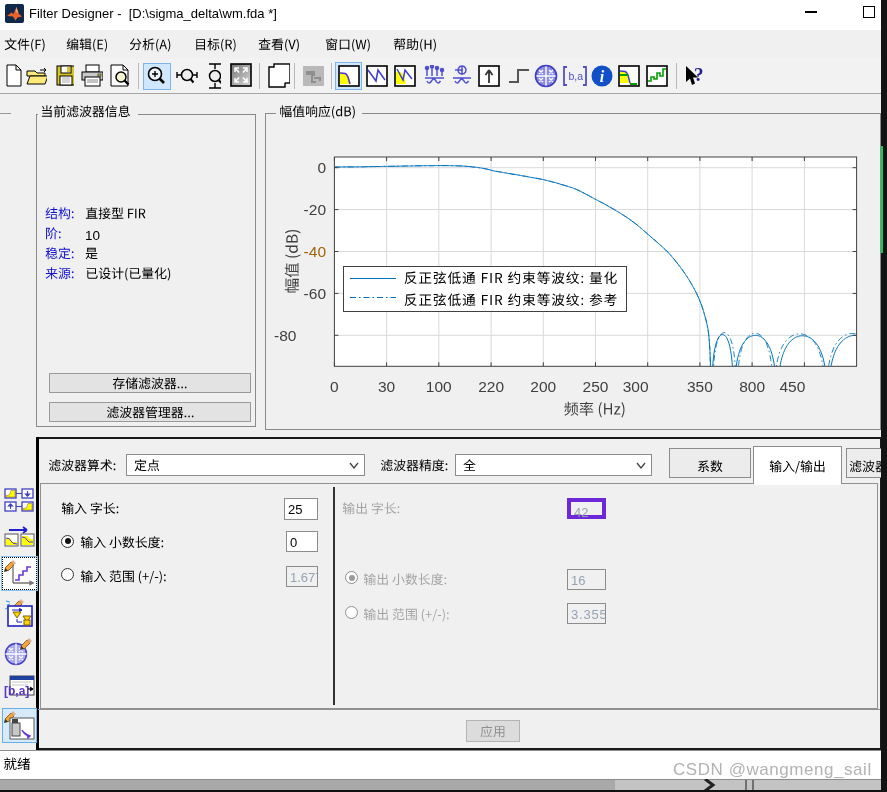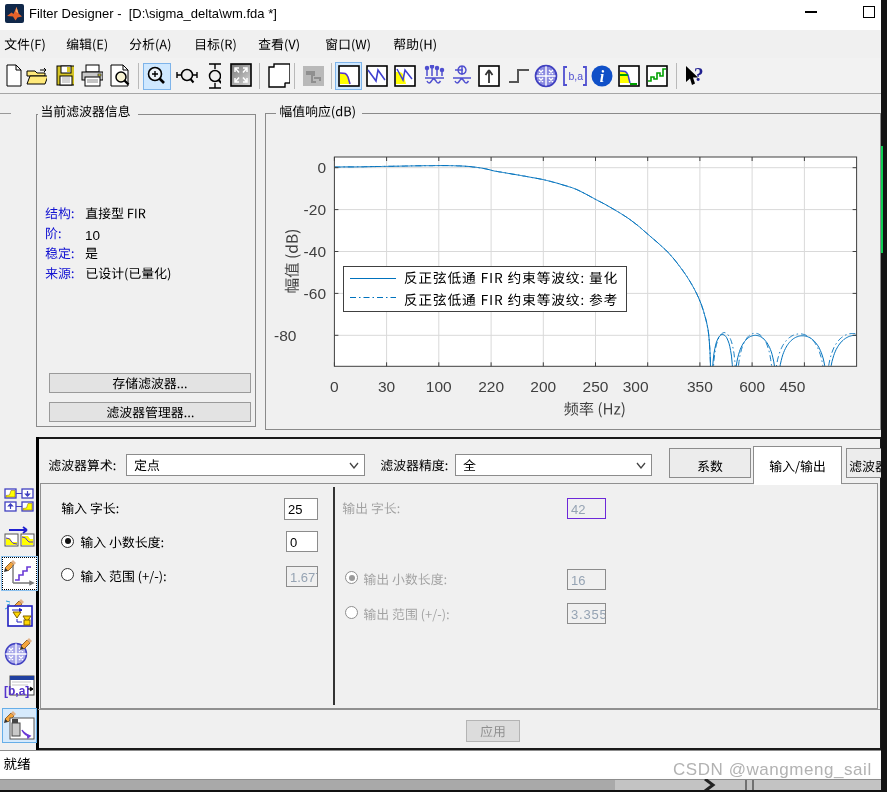--- a/index.html
+++ b/index.html
@@ -278,32 +278,32 @@
       <line x1="334.4" y1="251.5" x2="338.4" y2="251.5"></line>
       <line x1="856.6" y1="251.5" x2="852.6" y2="251.5"></line>
       <line x1="334.4" y1="293.4" x2="338.4" y2="293.4"></line>
       <line x1="856.6" y1="293.4" x2="852.6" y2="293.4"></line>
       <line x1="334.4" y1="335.3" x2="338.4" y2="335.3"></line>
       <line x1="856.6" y1="335.3" x2="852.6" y2="335.3"></line>
     </g>
   </svg>
 <div style="left:274px;top:159.1px;width:52px;text-align:right;font-size:15.5px;color:#404040">0</div>
 <div style="left:274px;top:201.0px;width:52px;text-align:right;font-size:15.5px;color:#404040">-20</div>
-<div style="left:274px;top:242.9px;width:52px;text-align:right;font-size:15.5px;color:#404040">-40</div>
+<div style="left:274px;top:242.9px;width:52px;text-align:right;font-size:15.5px;color:#a16207">-40</div>
 <div style="left:274px;top:284.8px;width:52px;text-align:right;font-size:15.5px;color:#404040">-60</div>
 <div style="left:274px;top:326.7px;width:52px;text-align:left;font-size:15.5px;color:#404040">-80</div>
 <div style="left:309.4px;top:377.5px;width:50px;text-align:center;font-size:15.5px;color:#404040">0</div>
 <div style="left:361.6px;top:377.5px;width:50px;text-align:center;font-size:15.5px;color:#404040">30</div>
 <div style="left:413.8px;top:377.5px;width:50px;text-align:center;font-size:15.5px;color:#404040">100</div>
 <div style="left:466.1px;top:377.5px;width:50px;text-align:center;font-size:15.5px;color:#404040">220</div>
 <div style="left:518.3px;top:377.5px;width:50px;text-align:center;font-size:15.5px;color:#404040">200</div>
 <div style="left:570.5px;top:377.5px;width:50px;text-align:center;font-size:15.5px;color:#404040">250</div>
 <div style="left:622.7px;top:377.5px;width:50px;text-align:left;font-size:15.5px;color:#404040">300</div>
 <div style="left:674.9px;top:377.5px;width:50px;text-align:center;font-size:15.5px;color:#404040">350</div>
-<div style="left:727.1px;top:377.5px;width:50px;text-align:center;font-size:15.5px;color:#404040">600</div>
+<div style="left:727.1px;top:377.5px;width:50px;text-align:center;font-size:15.5px;color:#404040">800</div>
 <div style="left:779.4px;top:377.5px;width:50px;font-size:15.5px;color:#404040">450</div>
 <svg class="t" style="left:256.6px;top:254.0px;transform:rotate(-90deg);transform-origin:32.4px 7px" width="65" height="19" viewBox="0 -15.3 65 19">
     <path d="M6.7 -12.2V-11.2H14.8V-12.2ZM8.5 -9.2H12.9V-7.4H8.5ZM7.5 -10.1V-6.5H13.9V-10.1ZM1.0 -10.1V-2.0H1.9V-9.0H3.1V1.2H4.1V-9.0H5.3V-3.3C5.3 -3.1 5.2 -3.1 5.1 -3.1C5.0 -3.1 4.7 -3.1 4.3 -3.1C4.5 -2.8 4.6 -2.4 4.7 -2.1C5.2 -2.1 5.5 -2.1 5.8 -2.3C6.1 -2.5 6.2 -2.8 6.2 -3.2V-10.1H4.1V-13.0H3.1V-10.1ZM7.8 -1.8H10.0V-0.2H7.8ZM13.5 -1.8V-0.2H11.1V-1.8ZM7.8 -2.8V-4.4H10.0V-2.8ZM13.5 -2.8H11.1V-4.4H13.5ZM6.8 -5.3V1.2H7.8V0.7H13.5V1.2H14.6V-5.3Z M24.8 -13.0C24.7 -12.6 24.7 -12.0 24.6 -11.4H20.6V-10.4H24.4C24.3 -9.9 24.2 -9.4 24.1 -9.0H21.4V-0.2H19.9V0.8H30.3V-0.2H29.0V-9.0H25.2C25.3 -9.4 25.4 -9.9 25.5 -10.4H29.9V-11.4H25.7L26.0 -12.9ZM22.5 -0.2V-1.5H27.9V-0.2ZM22.5 -5.9H27.9V-4.5H22.5ZM22.5 -6.7V-8.0H27.9V-6.7ZM22.5 -3.7H27.9V-2.4H22.5ZM19.6 -13.0C18.8 -10.6 17.4 -8.3 16.0 -6.8C16.2 -6.5 16.5 -5.9 16.6 -5.7C17.1 -6.2 17.5 -6.7 18.0 -7.4V1.2H19.0V-9.1C19.7 -10.2 20.2 -11.5 20.7 -12.7Z M38.2 3.0 39.0 2.7C37.7 0.4 37.1 -2.2 37.1 -4.8C37.1 -7.4 37.7 -10.1 39.0 -12.3L38.2 -12.7C36.8 -10.4 35.9 -7.9 35.9 -4.8C35.9 -1.8 36.8 0.7 38.2 3.0Z M44.0 0.2C45.0 0.2 45.9 -0.3 46.6 -1.0H46.6L46.7 0.0H47.9V-12.3H46.5V-9.1L46.5 -7.7C45.8 -8.3 45.2 -8.6 44.2 -8.6C42.3 -8.6 40.5 -6.9 40.5 -4.2C40.5 -1.4 41.9 0.2 44.0 0.2ZM44.3 -1.0C42.8 -1.0 42.0 -2.2 42.0 -4.2C42.0 -6.1 43.1 -7.4 44.4 -7.4C45.1 -7.4 45.8 -7.2 46.5 -6.6V-2.1C45.8 -1.4 45.1 -1.0 44.3 -1.0Z M50.9 0.0H54.5C57.0 0.0 58.8 -1.1 58.8 -3.3C58.8 -4.9 57.8 -5.8 56.5 -6.0V-6.1C57.6 -6.5 58.2 -7.5 58.2 -8.6C58.2 -10.6 56.5 -11.4 54.2 -11.4H50.9ZM52.3 -6.5V-10.2H54.1C55.8 -10.2 56.7 -9.7 56.7 -8.4C56.7 -7.2 56.0 -6.5 54.0 -6.5ZM52.3 -1.1V-5.4H54.3C56.3 -5.4 57.4 -4.8 57.4 -3.4C57.4 -1.8 56.2 -1.1 54.3 -1.1Z M61.0 3.0C62.5 0.7 63.3 -1.8 63.3 -4.8C63.3 -7.9 62.5 -10.4 61.0 -12.7L60.2 -12.3C61.5 -10.1 62.2 -7.4 62.2 -4.8C62.2 -2.2 61.5 0.4 60.2 2.7Z" fill="#404040"></path>
   </svg>
 <svg class="t" style="left:563.2px;top:399.2px;" width="64" height="20" viewBox="0 -15.81 64 20.46">
     <path d="M10.9 -7.8C10.8 -2.3 10.7 -0.5 6.9 0.5C7.1 0.7 7.4 1.0 7.5 1.3C11.5 0.1 11.8 -2.0 11.8 -7.8ZM11.3 -1.3C12.3 -0.5 13.7 0.6 14.3 1.3L15.0 0.5C14.3 -0.1 13.0 -1.2 11.9 -2.0ZM6.6 -6.0C5.8 -2.8 4.0 -0.7 0.8 0.4C1.0 0.6 1.3 1.0 1.4 1.3C4.9 0.0 6.8 -2.2 7.6 -5.8ZM2.1 -6.2C1.8 -5.0 1.2 -3.8 0.6 -3.1C0.8 -2.9 1.3 -2.7 1.4 -2.5C2.1 -3.4 2.7 -4.7 3.0 -5.9ZM8.4 -9.4V-2.1H9.4V-8.5H13.2V-2.2H14.3V-9.4H11.5L12.1 -11.1H14.7V-12.1H8.0V-11.1H11.0C10.8 -10.5 10.6 -9.9 10.4 -9.4ZM1.8 -11.7V-8.2H0.6V-7.1H3.8V-2.4H4.9V-7.1H7.8V-8.2H5.2V-10.1H7.4V-11.1H5.2V-13.0H4.1V-8.2H2.7V-11.7Z M28.3 -10.0C27.8 -9.3 26.8 -8.5 26.1 -8.0L27.0 -7.4C27.7 -7.9 28.6 -8.6 29.3 -9.4ZM16.4 -5.2 17.0 -4.3C18.0 -4.8 19.3 -5.5 20.4 -6.1L20.2 -7.0C18.8 -6.3 17.3 -5.6 16.4 -5.2ZM16.8 -9.3C17.7 -8.8 18.7 -8.0 19.2 -7.5L20.0 -8.2C19.5 -8.7 18.4 -9.4 17.6 -9.9ZM26.0 -6.3C27.1 -5.7 28.4 -4.7 29.0 -4.1L29.9 -4.8C29.2 -5.4 27.9 -6.4 26.8 -6.9ZM16.3 -3.1V-2.0H22.6V1.2H23.9V-2.0H30.2V-3.1H23.9V-4.4H22.6V-3.1ZM22.2 -12.8C22.5 -12.5 22.8 -12.0 23.0 -11.6H16.6V-10.6H22.3C21.8 -9.8 21.3 -9.2 21.1 -9.0C20.9 -8.7 20.6 -8.5 20.4 -8.5C20.5 -8.2 20.7 -7.7 20.7 -7.5C21.0 -7.6 21.3 -7.7 23.1 -7.8C22.4 -7.0 21.7 -6.4 21.4 -6.2C20.8 -5.8 20.4 -5.5 20.1 -5.4C20.2 -5.1 20.4 -4.6 20.4 -4.4C20.8 -4.5 21.3 -4.6 25.4 -5.0C25.5 -4.7 25.7 -4.4 25.8 -4.2L26.7 -4.6C26.4 -5.3 25.6 -6.4 24.9 -7.2L24.0 -6.9C24.3 -6.6 24.6 -6.2 24.8 -5.9L22.1 -5.6C23.4 -6.7 24.8 -8.1 26.0 -9.5L25.1 -10.1C24.8 -9.6 24.4 -9.2 24.0 -8.8L22.0 -8.7C22.5 -9.2 23.0 -9.9 23.5 -10.6H30.1V-11.6H24.3C24.1 -12.1 23.7 -12.7 23.4 -13.1Z M38.2 3.0 39.0 2.7C37.7 0.4 37.1 -2.2 37.1 -4.8C37.1 -7.4 37.7 -10.1 39.0 -12.3L38.2 -12.7C36.8 -10.4 35.9 -7.9 35.9 -4.8C35.9 -1.8 36.8 0.7 38.2 3.0Z M41.3 0.0H42.7V-5.4H48.0V0.0H49.4V-11.4H48.0V-6.6H42.7V-11.4H41.3Z M51.5 0.0H57.9V-1.1H53.3L57.8 -7.7V-8.4H52.0V-7.3H56.0L51.5 -0.8Z M59.9 3.0C61.3 0.7 62.2 -1.8 62.2 -4.8C62.2 -7.9 61.3 -10.4 59.9 -12.7L59.0 -12.3C60.3 -10.1 61.0 -7.4 61.0 -4.8C61.0 -2.2 60.3 0.4 59.0 2.7Z" fill="#404040"></path>
   </svg>
 <div style="left:342.7px;top:266px;width:284px;height:45.5px;background:#fff;border:1px solid #404040"></div>
 <svg class="ic" style="left:342.7px;top:266px" width="284" height="46" viewBox="0 0 284 46">
     <g stroke="#0072bd" fill="none">
@@ -365,21 +365,21 @@
 <div style="left:286px;top:531px;width:32px;height:21px;background:#fff;border:1px solid #8c8c8c;font-size:13px;color:#000;padding:3px 0 0 3px;white-space:nowrap">0</div>
 <div style="left:61px;top:568px;width:13px;height:13px;border-radius:50%;background:#fff;border:1.4px solid #333"></div>
 <svg class="t" style="left:80.0px;top:567.7px;" width="87" height="17" viewBox="0 -13.26 87 17.16">
     <path d="M9.5 -5.8V-1.1H10.3V-5.8ZM11.2 -6.3V-0.1C11.2 0.1 11.1 0.1 11.0 0.1C10.8 0.1 10.3 0.1 9.7 0.1C9.8 0.4 9.9 0.7 10.0 0.9C10.7 0.9 11.3 0.9 11.6 0.8C11.9 0.6 12.0 0.4 12.0 -0.1V-6.3ZM0.9 -4.3C1.0 -4.4 1.4 -4.5 1.8 -4.5H2.8V-2.7C2.0 -2.5 1.2 -2.3 0.5 -2.2L0.8 -1.2L2.8 -1.8V1.0H3.7V-2.0L4.8 -2.3L4.7 -3.1L3.7 -2.9V-4.5H4.7V-5.4H3.7V-7.3H2.8V-5.4H1.7C2.1 -6.3 2.4 -7.4 2.6 -8.5H4.8V-9.4H2.8C2.9 -9.8 3.0 -10.3 3.1 -10.8L2.2 -10.9C2.1 -10.4 2.0 -9.9 1.9 -9.4H0.6V-8.5H1.8C1.5 -7.4 1.3 -6.5 1.2 -6.2C1.0 -5.6 0.8 -5.2 0.6 -5.1C0.7 -4.9 0.9 -4.5 0.9 -4.3ZM8.6 -11.0C7.7 -9.6 6.1 -8.3 4.5 -7.6C4.8 -7.4 5.0 -7.1 5.2 -6.9C5.5 -7.0 5.9 -7.2 6.2 -7.5V-6.9H11.0V-7.6C11.3 -7.4 11.7 -7.2 12.0 -7.0C12.2 -7.2 12.4 -7.6 12.7 -7.7C11.3 -8.3 10.1 -9.1 9.1 -10.2L9.4 -10.6ZM6.6 -7.7C7.3 -8.3 8.0 -8.9 8.6 -9.5C9.2 -8.8 9.9 -8.2 10.7 -7.7ZM8.0 -5.3V-4.3H6.2V-5.3ZM5.4 -6.1V1.0H6.2V-1.7H8.0V0.0C8.0 0.1 8.0 0.2 7.9 0.2C7.7 0.2 7.4 0.2 7.0 0.2C7.1 0.4 7.2 0.7 7.2 1.0C7.8 1.0 8.2 1.0 8.5 0.8C8.7 0.7 8.8 0.4 8.8 0.0V-6.1ZM6.2 -3.5H8.0V-2.4H6.2Z M16.8 -9.8C17.7 -9.2 18.4 -8.5 18.9 -7.7C18.1 -4.0 16.5 -1.3 13.5 0.2C13.8 0.4 14.2 0.8 14.4 0.9C17.1 -0.6 18.7 -3.0 19.7 -6.4C21.2 -3.8 22.1 -0.8 25.1 0.9C25.1 0.6 25.4 0.1 25.5 -0.2C21.2 -2.8 21.6 -7.7 17.4 -10.6Z M29.9 0.2 30.6 1.0C31.5 0.0 32.7 -1.2 33.6 -2.4L33.0 -3.1C32.0 -1.9 30.7 -0.6 29.9 0.2ZM30.4 -6.9C31.2 -6.4 32.3 -5.8 32.8 -5.4L33.4 -6.1C32.8 -6.5 31.7 -7.1 31.0 -7.5ZM29.6 -4.4C30.4 -4.0 31.5 -3.5 32.1 -3.1L32.6 -3.9C32.1 -4.2 31.0 -4.7 30.2 -5.1ZM34.2 -7.0V-0.8C34.2 0.5 34.7 0.8 36.3 0.8C36.6 0.8 39.1 0.8 39.5 0.8C40.9 0.8 41.2 0.3 41.4 -1.5C41.1 -1.6 40.7 -1.7 40.5 -1.9C40.4 -0.4 40.2 -0.1 39.5 -0.1C38.9 -0.1 36.7 -0.1 36.3 -0.1C35.4 -0.1 35.2 -0.2 35.2 -0.8V-6.1H39.3V-3.7C39.3 -3.6 39.2 -3.5 39.0 -3.5C38.7 -3.5 37.9 -3.5 37.0 -3.5C37.2 -3.3 37.3 -2.9 37.4 -2.6C38.5 -2.6 39.2 -2.6 39.7 -2.8C40.1 -2.9 40.2 -3.2 40.2 -3.7V-7.0ZM37.2 -10.9V-9.8H33.6V-10.9H32.6V-9.8H29.7V-8.9H32.6V-7.6H33.6V-8.9H37.2V-7.6H38.2V-8.9H41.2V-9.8H38.2V-10.9Z M44.8 -8.1V-7.3H47.9V-6.2H45.4V-5.4H47.9V-4.3H44.6V-3.5H47.9V-0.8H48.8V-3.5H51.2C51.1 -2.8 51.0 -2.4 50.9 -2.3C50.8 -2.2 50.7 -2.2 50.5 -2.2C50.4 -2.2 49.9 -2.2 49.5 -2.3C49.6 -2.1 49.7 -1.7 49.7 -1.5C50.2 -1.5 50.7 -1.5 50.9 -1.5C51.2 -1.5 51.4 -1.6 51.6 -1.8C51.8 -2.0 52.0 -2.6 52.1 -4.0C52.1 -4.1 52.1 -4.3 52.1 -4.3H48.8V-5.4H51.5V-6.2H48.8V-7.3H52.0V-8.1H48.8V-9.2H47.9V-8.1ZM43.0 -10.4V1.0H43.9V0.4H52.9V1.0H53.9V-10.4ZM43.9 -0.4V-9.5H52.9V-0.4Z M60.9 2.5 61.7 2.2C60.5 0.4 60.0 -1.8 60.0 -4.0C60.0 -6.2 60.5 -8.4 61.7 -10.3L60.9 -10.6C59.7 -8.7 59.0 -6.6 59.0 -4.0C59.0 -1.5 59.7 0.6 60.9 2.5Z M65.4 -1.5H66.3V-4.4H69.0V-5.2H66.3V-8.1H65.4V-5.2H62.7V-4.4H65.4Z M69.6 2.3H70.4L74.3 -10.3H73.5Z M75.1 -3.2H78.5V-4.1H75.1Z M80.3 2.5C81.5 0.6 82.2 -1.5 82.2 -4.0C82.2 -6.6 81.5 -8.7 80.3 -10.6L79.6 -10.3C80.7 -8.4 81.3 -6.2 81.3 -4.0C81.3 -1.8 80.7 0.4 79.6 2.2Z M85.2 -5.1C85.7 -5.1 86.1 -5.4 86.1 -6.0C86.1 -6.5 85.7 -6.9 85.2 -6.9C84.8 -6.9 84.4 -6.5 84.4 -6.0C84.4 -5.4 84.8 -5.1 85.2 -5.1ZM85.2 0.2C85.7 0.2 86.1 -0.2 86.1 -0.7C86.1 -1.3 85.7 -1.6 85.2 -1.6C84.8 -1.6 84.4 -1.3 84.4 -0.7C84.4 -0.2 84.8 0.2 85.2 0.2Z" fill="#000"></path>
   </svg>
 <div style="left:286px;top:566px;width:32px;height:21px;background:#f0f0f0;border:1px solid #8c8c8c;overflow:hidden;font-size:13px;color:#95a3b3;padding:3px 0 0 3px;white-space:nowrap">1.6777</div>
 <div style="left:333px;top:487px;width:1.5px;height:218px;background:#333"></div>
 <svg class="t" style="left:342.0px;top:499.7px;" width="59" height="17" viewBox="0 -13.26 59 17.16">
     <path d="M9.5 -5.8V-1.1H10.3V-5.8ZM11.2 -6.3V-0.1C11.2 0.1 11.1 0.1 11.0 0.1C10.8 0.1 10.3 0.1 9.7 0.1C9.8 0.4 9.9 0.7 10.0 0.9C10.7 0.9 11.3 0.9 11.6 0.8C11.9 0.6 12.0 0.4 12.0 -0.1V-6.3ZM0.9 -4.3C1.0 -4.4 1.4 -4.5 1.8 -4.5H2.8V-2.7C2.0 -2.5 1.2 -2.3 0.5 -2.2L0.8 -1.2L2.8 -1.8V1.0H3.7V-2.0L4.8 -2.3L4.7 -3.1L3.7 -2.9V-4.5H4.7V-5.4H3.7V-7.3H2.8V-5.4H1.7C2.1 -6.3 2.4 -7.4 2.6 -8.5H4.8V-9.4H2.8C2.9 -9.8 3.0 -10.3 3.1 -10.8L2.2 -10.9C2.1 -10.4 2.0 -9.9 1.9 -9.4H0.6V-8.5H1.8C1.5 -7.4 1.3 -6.5 1.2 -6.2C1.0 -5.6 0.8 -5.2 0.6 -5.1C0.7 -4.9 0.9 -4.5 0.9 -4.3ZM8.6 -11.0C7.7 -9.6 6.1 -8.3 4.5 -7.6C4.8 -7.4 5.0 -7.1 5.2 -6.9C5.5 -7.0 5.9 -7.2 6.2 -7.5V-6.9H11.0V-7.6C11.3 -7.4 11.7 -7.2 12.0 -7.0C12.2 -7.2 12.4 -7.6 12.7 -7.7C11.3 -8.3 10.1 -9.1 9.1 -10.2L9.4 -10.6ZM6.6 -7.7C7.3 -8.3 8.0 -8.9 8.6 -9.5C9.2 -8.8 9.9 -8.2 10.7 -7.7ZM8.0 -5.3V-4.3H6.2V-5.3ZM5.4 -6.1V1.0H6.2V-1.7H8.0V0.0C8.0 0.1 8.0 0.2 7.9 0.2C7.7 0.2 7.4 0.2 7.0 0.2C7.1 0.4 7.2 0.7 7.2 1.0C7.8 1.0 8.2 1.0 8.5 0.8C8.7 0.7 8.8 0.4 8.8 0.0V-6.1ZM6.2 -3.5H8.0V-2.4H6.2Z M14.4 -4.4V0.3H23.6V1.0H24.6V-4.4H23.6V-0.7H20.0V-5.3H24.1V-9.8H23.1V-6.2H20.0V-10.9H18.9V-6.2H16.0V-9.7H14.9V-5.3H18.9V-0.7H15.4V-4.4Z M34.9 -4.7V-3.9H29.8V-3.0H34.9V-0.2C34.9 0.0 34.8 0.1 34.6 0.1C34.4 0.1 33.5 0.1 32.6 0.1C32.8 0.3 33.0 0.8 33.1 1.0C34.2 1.0 34.9 1.0 35.3 0.9C35.8 0.7 35.9 0.4 35.9 -0.2V-3.0H41.0V-3.9H35.9V-4.4C37.1 -5.0 38.2 -5.9 39.0 -6.7L38.4 -7.2L38.2 -7.2H31.9V-6.2H37.2C36.5 -5.7 35.7 -5.1 34.9 -4.7ZM34.4 -10.7C34.7 -10.4 34.9 -9.9 35.1 -9.6H30.0V-6.9H30.9V-8.6H39.9V-6.9H40.9V-9.6H36.2C36.0 -10.0 35.7 -10.6 35.4 -11.0Z M51.9 -10.6C50.8 -9.3 48.9 -8.0 47.0 -7.3C47.3 -7.1 47.7 -6.7 47.9 -6.5C49.6 -7.4 51.6 -8.7 52.9 -10.2ZM42.6 -5.8V-4.9H45.1V-0.7C45.1 -0.2 44.8 0.0 44.6 0.1C44.8 0.3 44.9 0.7 45.0 1.0C45.3 0.8 45.8 0.6 49.4 -0.4C49.3 -0.6 49.3 -1.0 49.3 -1.3L46.1 -0.5V-4.9H48.2C49.2 -2.2 51.1 -0.2 53.8 0.7C53.9 0.4 54.2 -0.0 54.5 -0.3C52.0 -1.0 50.2 -2.6 49.2 -4.9H54.2V-5.8H46.1V-10.9H45.1V-5.8Z M56.7 -5.1C57.2 -5.1 57.6 -5.4 57.6 -6.0C57.6 -6.5 57.2 -6.9 56.7 -6.9C56.2 -6.9 55.9 -6.5 55.9 -6.0C55.9 -5.4 56.2 -5.1 56.7 -5.1ZM56.7 0.2C57.2 0.2 57.6 -0.2 57.6 -0.7C57.6 -1.3 57.2 -1.6 56.7 -1.6C56.2 -1.6 55.9 -1.3 55.9 -0.7C55.9 -0.2 56.2 0.2 56.7 0.2Z" fill="#a2a2a2"></path>
   </svg>
-<div style="left:567px;top:498px;width:39px;height:21px;background:#f0f0f0;border:1px solid #6d28d9;font-size:13px;color:#95a3b3;padding:3px 0 0 3px;white-space:nowrap">42</div>
+<div style="left:567px;top:498px;width:39px;height:21px;background:#f0f0f0;border:4px solid #6d28d9;font-size:13px;color:#95a3b3;padding:3px 0 0 3px;white-space:nowrap">42</div>
 <div style="left:345px;top:571px;width:13px;height:13px;border-radius:50%;background:#fff;border:1.4px solid #8f8f8f"></div>
 <div style="left:348.5px;top:574.5px;width:6px;height:6px;border-radius:50%;background:#9a9a9a"></div>
 <svg class="t" style="left:363.0px;top:570.7px;" width="85" height="17" viewBox="0 -13.26 85 17.16">
     <path d="M9.5 -5.8V-1.1H10.3V-5.8ZM11.2 -6.3V-0.1C11.2 0.1 11.1 0.1 11.0 0.1C10.8 0.1 10.3 0.1 9.7 0.1C9.8 0.4 9.9 0.7 10.0 0.9C10.7 0.9 11.3 0.9 11.6 0.8C11.9 0.6 12.0 0.4 12.0 -0.1V-6.3ZM0.9 -4.3C1.0 -4.4 1.4 -4.5 1.8 -4.5H2.8V-2.7C2.0 -2.5 1.2 -2.3 0.5 -2.2L0.8 -1.2L2.8 -1.8V1.0H3.7V-2.0L4.8 -2.3L4.7 -3.1L3.7 -2.9V-4.5H4.7V-5.4H3.7V-7.3H2.8V-5.4H1.7C2.1 -6.3 2.4 -7.4 2.6 -8.5H4.8V-9.4H2.8C2.9 -9.8 3.0 -10.3 3.1 -10.8L2.2 -10.9C2.1 -10.4 2.0 -9.9 1.9 -9.4H0.6V-8.5H1.8C1.5 -7.4 1.3 -6.5 1.2 -6.2C1.0 -5.6 0.8 -5.2 0.6 -5.1C0.7 -4.9 0.9 -4.5 0.9 -4.3ZM8.6 -11.0C7.7 -9.6 6.1 -8.3 4.5 -7.6C4.8 -7.4 5.0 -7.1 5.2 -6.9C5.5 -7.0 5.9 -7.2 6.2 -7.5V-6.9H11.0V-7.6C11.3 -7.4 11.7 -7.2 12.0 -7.0C12.2 -7.2 12.4 -7.6 12.7 -7.7C11.3 -8.3 10.1 -9.1 9.1 -10.2L9.4 -10.6ZM6.6 -7.7C7.3 -8.3 8.0 -8.9 8.6 -9.5C9.2 -8.8 9.9 -8.2 10.7 -7.7ZM8.0 -5.3V-4.3H6.2V-5.3ZM5.4 -6.1V1.0H6.2V-1.7H8.0V0.0C8.0 0.1 8.0 0.2 7.9 0.2C7.7 0.2 7.4 0.2 7.0 0.2C7.1 0.4 7.2 0.7 7.2 1.0C7.8 1.0 8.2 1.0 8.5 0.8C8.7 0.7 8.8 0.4 8.8 0.0V-6.1ZM6.2 -3.5H8.0V-2.4H6.2Z M14.4 -4.4V0.3H23.6V1.0H24.6V-4.4H23.6V-0.7H20.0V-5.3H24.1V-9.8H23.1V-6.2H20.0V-10.9H18.9V-6.2H16.0V-9.7H14.9V-5.3H18.9V-0.7H15.4V-4.4Z M34.9 -10.7V-0.3C34.9 -0.1 34.8 0.0 34.6 0.0C34.3 0.1 33.4 0.1 32.4 0.0C32.6 0.3 32.8 0.8 32.8 1.0C34.0 1.1 34.9 1.0 35.3 0.9C35.8 0.7 36.0 0.4 36.0 -0.3V-10.7ZM38.1 -7.4C39.2 -5.6 40.2 -3.1 40.5 -1.6L41.6 -2.0C41.3 -3.6 40.2 -6.0 39.0 -7.8ZM31.5 -7.7C31.2 -5.9 30.5 -3.7 29.3 -2.3C29.6 -2.2 30.0 -2.0 30.3 -1.8C31.4 -3.2 32.2 -5.6 32.6 -7.5Z M47.7 -10.7C47.4 -10.2 47.0 -9.4 46.7 -8.9L47.3 -8.6C47.7 -9.1 48.1 -9.7 48.5 -10.3ZM43.1 -10.3C43.4 -9.8 43.7 -9.0 43.9 -8.6L44.6 -8.9C44.5 -9.4 44.1 -10.1 43.8 -10.6ZM47.2 -3.4C46.9 -2.7 46.5 -2.1 46.0 -1.6C45.5 -1.9 45.0 -2.1 44.6 -2.3C44.7 -2.7 44.9 -3.0 45.1 -3.4ZM43.3 -2.0C44.0 -1.7 44.7 -1.4 45.3 -1.1C44.5 -0.5 43.5 -0.1 42.4 0.2C42.6 0.4 42.8 0.7 42.9 0.9C44.1 0.6 45.2 0.1 46.1 -0.7C46.6 -0.4 47.0 -0.1 47.3 0.1L47.9 -0.6C47.6 -0.8 47.2 -1.0 46.8 -1.2C47.5 -2.0 48.0 -2.9 48.3 -4.0L47.8 -4.2L47.7 -4.2H45.5L45.8 -4.9L44.9 -5.0C44.9 -4.8 44.7 -4.5 44.6 -4.2H42.8V-3.4H44.2C43.9 -2.9 43.6 -2.4 43.3 -2.0ZM45.3 -10.9V-8.5H42.6V-7.7H45.0C44.3 -6.9 43.3 -6.0 42.4 -5.7C42.6 -5.5 42.8 -5.1 43.0 -4.9C43.7 -5.3 44.6 -6.1 45.3 -6.8V-5.3H46.2V-7.0C46.8 -6.6 47.6 -6.0 47.9 -5.7L48.5 -6.4C48.1 -6.6 47.0 -7.3 46.4 -7.7H48.8V-8.5H46.2V-10.9ZM50.1 -10.8C49.8 -8.5 49.2 -6.3 48.2 -5.0C48.4 -4.8 48.8 -4.5 48.9 -4.4C49.2 -4.9 49.5 -5.4 49.8 -6.1C50.1 -4.8 50.5 -3.6 50.9 -2.6C50.2 -1.4 49.2 -0.4 47.8 0.3C48.0 0.5 48.2 0.9 48.3 1.1C49.6 0.4 50.6 -0.5 51.4 -1.7C52.1 -0.6 52.9 0.3 53.9 0.9C54.0 0.7 54.3 0.3 54.5 0.2C53.5 -0.4 52.6 -1.4 51.9 -2.6C52.6 -3.9 53.1 -5.5 53.4 -7.5H54.2V-8.4H50.5C50.7 -9.1 50.9 -9.9 51.0 -10.7ZM52.4 -7.5C52.2 -6.0 51.9 -4.7 51.4 -3.6C50.9 -4.8 50.6 -6.1 50.3 -7.5Z M64.9 -10.6C63.8 -9.3 61.9 -8.0 60.0 -7.3C60.3 -7.1 60.7 -6.7 60.9 -6.5C62.6 -7.4 64.6 -8.7 65.9 -10.2ZM55.6 -5.8V-4.9H58.1V-0.7C58.1 -0.2 57.8 0.0 57.6 0.1C57.8 0.3 57.9 0.7 58.0 1.0C58.3 0.8 58.8 0.6 62.4 -0.4C62.3 -0.6 62.3 -1.0 62.3 -1.3L59.1 -0.5V-4.9H61.2C62.2 -2.2 64.1 -0.2 66.8 0.7C66.9 0.4 67.2 -0.0 67.5 -0.3C65.0 -1.0 63.2 -2.6 62.2 -4.9H67.2V-5.8H59.1V-10.9H58.1V-5.8Z M72.9 -8.4V-7.2H70.8V-6.4H72.9V-4.3H78.0V-6.4H80.1V-7.2H78.0V-8.4H77.0V-7.2H73.9V-8.4ZM77.0 -6.4V-5.1H73.9V-6.4ZM77.8 -2.6C77.2 -2.0 76.4 -1.4 75.4 -1.0C74.5 -1.4 73.8 -2.0 73.2 -2.6ZM71.0 -3.4V-2.6H72.7L72.3 -2.5C72.8 -1.7 73.5 -1.1 74.4 -0.6C73.2 -0.2 71.8 0.0 70.4 0.1C70.6 0.4 70.7 0.7 70.8 1.0C72.4 0.8 74.0 0.5 75.4 -0.1C76.7 0.5 78.2 0.8 79.8 1.0C80.0 0.8 80.2 0.4 80.4 0.2C79.0 0.1 77.6 -0.2 76.5 -0.6C77.6 -1.2 78.6 -2.0 79.2 -3.2L78.6 -3.5L78.4 -3.4ZM74.1 -10.8C74.2 -10.4 74.4 -10.0 74.6 -9.6H69.6V-6.1C69.6 -4.1 69.5 -1.4 68.4 0.6C68.6 0.7 69.1 0.9 69.3 1.0C70.4 -1.0 70.5 -4.0 70.5 -6.1V-8.7H80.2V-9.6H75.7C75.5 -10.0 75.3 -10.6 75.0 -11.0Z M82.7 -5.1C83.2 -5.1 83.6 -5.4 83.6 -6.0C83.6 -6.5 83.2 -6.9 82.7 -6.9C82.2 -6.9 81.9 -6.5 81.9 -6.0C81.9 -5.4 82.2 -5.1 82.7 -5.1ZM82.7 0.2C83.2 0.2 83.6 -0.2 83.6 -0.7C83.6 -1.3 83.2 -1.6 82.7 -1.6C82.2 -1.6 81.9 -1.3 81.9 -0.7C81.9 -0.2 82.2 0.2 82.7 0.2Z" fill="#a2a2a2"></path>
   </svg>
 <div style="left:567px;top:569px;width:39px;height:21px;background:#f0f0f0;border:1px solid #8c8c8c;font-size:13px;color:#95a3b3;padding:3px 0 0 3px;white-space:nowrap">16</div>
 <div style="left:345px;top:606px;width:13px;height:13px;border-radius:50%;background:#fff;border:1.4px solid #8f8f8f"></div>
 <svg class="t" style="left:363.0px;top:605.7px;" width="87" height="17" viewBox="0 -13.26 87 17.16">
     <path d="M9.5 -5.8V-1.1H10.3V-5.8ZM11.2 -6.3V-0.1C11.2 0.1 11.1 0.1 11.0 0.1C10.8 0.1 10.3 0.1 9.7 0.1C9.8 0.4 9.9 0.7 10.0 0.9C10.7 0.9 11.3 0.9 11.6 0.8C11.9 0.6 12.0 0.4 12.0 -0.1V-6.3ZM0.9 -4.3C1.0 -4.4 1.4 -4.5 1.8 -4.5H2.8V-2.7C2.0 -2.5 1.2 -2.3 0.5 -2.2L0.8 -1.2L2.8 -1.8V1.0H3.7V-2.0L4.8 -2.3L4.7 -3.1L3.7 -2.9V-4.5H4.7V-5.4H3.7V-7.3H2.8V-5.4H1.7C2.1 -6.3 2.4 -7.4 2.6 -8.5H4.8V-9.4H2.8C2.9 -9.8 3.0 -10.3 3.1 -10.8L2.2 -10.9C2.1 -10.4 2.0 -9.9 1.9 -9.4H0.6V-8.5H1.8C1.5 -7.4 1.3 -6.5 1.2 -6.2C1.0 -5.6 0.8 -5.2 0.6 -5.1C0.7 -4.9 0.9 -4.5 0.9 -4.3ZM8.6 -11.0C7.7 -9.6 6.1 -8.3 4.5 -7.6C4.8 -7.4 5.0 -7.1 5.2 -6.9C5.5 -7.0 5.9 -7.2 6.2 -7.5V-6.9H11.0V-7.6C11.3 -7.4 11.7 -7.2 12.0 -7.0C12.2 -7.2 12.4 -7.6 12.7 -7.7C11.3 -8.3 10.1 -9.1 9.1 -10.2L9.4 -10.6ZM6.6 -7.7C7.3 -8.3 8.0 -8.9 8.6 -9.5C9.2 -8.8 9.9 -8.2 10.7 -7.7ZM8.0 -5.3V-4.3H6.2V-5.3ZM5.4 -6.1V1.0H6.2V-1.7H8.0V0.0C8.0 0.1 8.0 0.2 7.9 0.2C7.7 0.2 7.4 0.2 7.0 0.2C7.1 0.4 7.2 0.7 7.2 1.0C7.8 1.0 8.2 1.0 8.5 0.8C8.7 0.7 8.8 0.4 8.8 0.0V-6.1ZM6.2 -3.5H8.0V-2.4H6.2Z M14.4 -4.4V0.3H23.6V1.0H24.6V-4.4H23.6V-0.7H20.0V-5.3H24.1V-9.8H23.1V-6.2H20.0V-10.9H18.9V-6.2H16.0V-9.7H14.9V-5.3H18.9V-0.7H15.4V-4.4Z M29.9 0.2 30.6 1.0C31.5 0.0 32.7 -1.2 33.6 -2.4L33.0 -3.1C32.0 -1.9 30.7 -0.6 29.9 0.2ZM30.4 -6.9C31.2 -6.4 32.3 -5.8 32.8 -5.4L33.4 -6.1C32.8 -6.5 31.7 -7.1 31.0 -7.5ZM29.6 -4.4C30.4 -4.0 31.5 -3.5 32.1 -3.1L32.6 -3.9C32.1 -4.2 31.0 -4.7 30.2 -5.1ZM34.2 -7.0V-0.8C34.2 0.5 34.7 0.8 36.3 0.8C36.6 0.8 39.1 0.8 39.5 0.8C40.9 0.8 41.2 0.3 41.4 -1.5C41.1 -1.6 40.7 -1.7 40.5 -1.9C40.4 -0.4 40.2 -0.1 39.5 -0.1C38.9 -0.1 36.7 -0.1 36.3 -0.1C35.4 -0.1 35.2 -0.2 35.2 -0.8V-6.1H39.3V-3.7C39.3 -3.6 39.2 -3.5 39.0 -3.5C38.7 -3.5 37.9 -3.5 37.0 -3.5C37.2 -3.3 37.3 -2.9 37.4 -2.6C38.5 -2.6 39.2 -2.6 39.7 -2.8C40.1 -2.9 40.2 -3.2 40.2 -3.7V-7.0ZM37.2 -10.9V-9.8H33.6V-10.9H32.6V-9.8H29.7V-8.9H32.6V-7.6H33.6V-8.9H37.2V-7.6H38.2V-8.9H41.2V-9.8H38.2V-10.9Z M44.8 -8.1V-7.3H47.9V-6.2H45.4V-5.4H47.9V-4.3H44.6V-3.5H47.9V-0.8H48.8V-3.5H51.2C51.1 -2.8 51.0 -2.4 50.9 -2.3C50.8 -2.2 50.7 -2.2 50.5 -2.2C50.4 -2.2 49.9 -2.2 49.5 -2.3C49.6 -2.1 49.7 -1.7 49.7 -1.5C50.2 -1.5 50.7 -1.5 50.9 -1.5C51.2 -1.5 51.4 -1.6 51.6 -1.8C51.8 -2.0 52.0 -2.6 52.1 -4.0C52.1 -4.1 52.1 -4.3 52.1 -4.3H48.8V-5.4H51.5V-6.2H48.8V-7.3H52.0V-8.1H48.8V-9.2H47.9V-8.1ZM43.0 -10.4V1.0H43.9V0.4H52.9V1.0H53.9V-10.4ZM43.9 -0.4V-9.5H52.9V-0.4Z M60.9 2.5 61.7 2.2C60.5 0.4 60.0 -1.8 60.0 -4.0C60.0 -6.2 60.5 -8.4 61.7 -10.3L60.9 -10.6C59.7 -8.7 59.0 -6.6 59.0 -4.0C59.0 -1.5 59.7 0.6 60.9 2.5Z M65.4 -1.5H66.3V-4.4H69.0V-5.2H66.3V-8.1H65.4V-5.2H62.7V-4.4H65.4Z M69.6 2.3H70.4L74.3 -10.3H73.5Z M75.1 -3.2H78.5V-4.1H75.1Z M80.3 2.5C81.5 0.6 82.2 -1.5 82.2 -4.0C82.2 -6.6 81.5 -8.7 80.3 -10.6L79.6 -10.3C80.7 -8.4 81.3 -6.2 81.3 -4.0C81.3 -1.8 80.7 0.4 79.6 2.2Z M85.2 -5.1C85.7 -5.1 86.1 -5.4 86.1 -6.0C86.1 -6.5 85.7 -6.9 85.2 -6.9C84.8 -6.9 84.4 -6.5 84.4 -6.0C84.4 -5.4 84.8 -5.1 85.2 -5.1ZM85.2 0.2C85.7 0.2 86.1 -0.2 86.1 -0.7C86.1 -1.3 85.7 -1.6 85.2 -1.6C84.8 -1.6 84.4 -1.3 84.4 -0.7C84.4 -0.2 84.8 0.2 85.2 0.2Z" fill="#a2a2a2"></path>
   </svg>

